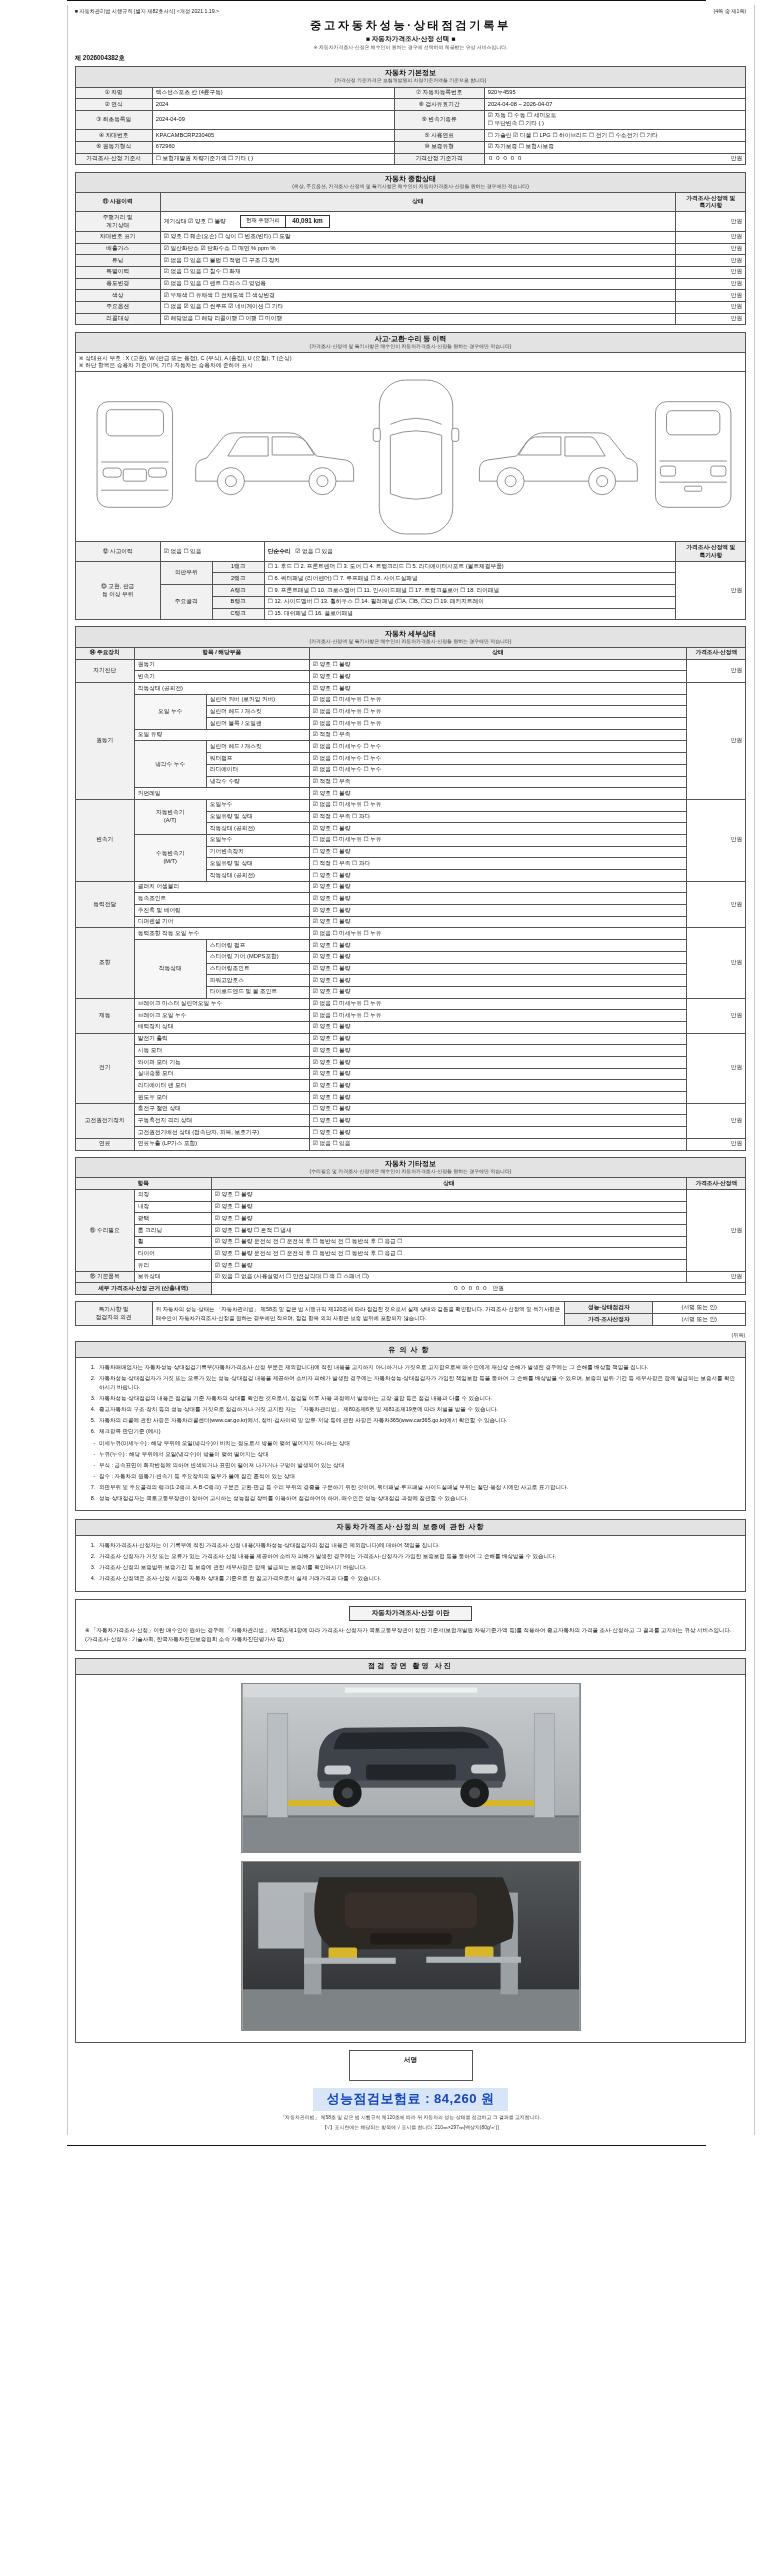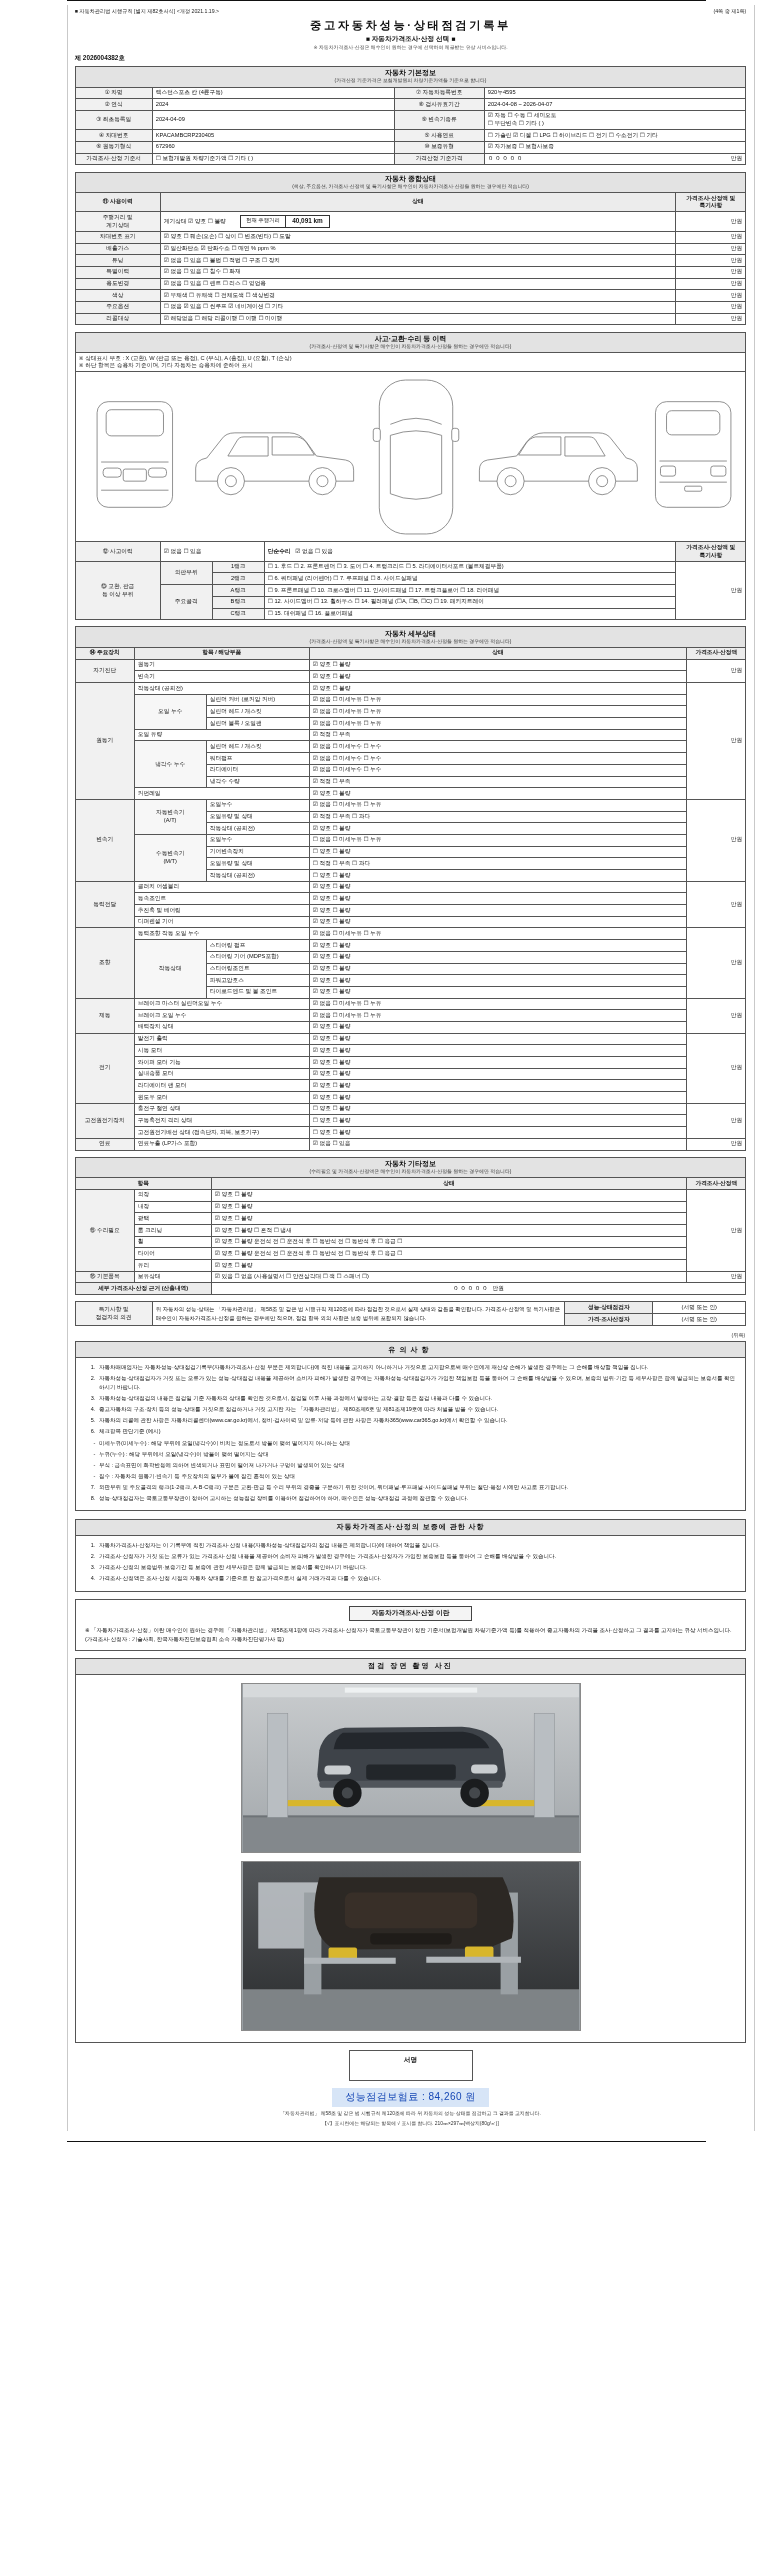--- a/index.html
+++ b/index.html
@@ -36,21 +36,21 @@
   .note-item .n{flex:0 0 10.3px;text-align:right}
   .note-item .t{flex:1}
   .defbox{border:0.7px solid #555;margin-bottom:7.2px;padding:6.2px 9.3px;text-align:center}
   .def-title{display:inline-block;border:0.7px solid #444;font-weight:bold;font-size:6.7px;padding:2.1px 21.6px;margin-bottom:5.2px;background:#f4f4f4}
   .def-body{font-size:5.5px;line-height:1.55;text-align:left}
   .backmark{text-align:right;font-size:5.2px;color:#333;margin:2.1px 1px}
   .photobox{border:0.7px solid #555;margin-bottom:7.2px;padding-bottom:10.3px}
   .photo{display:block;width:340px;margin:8.2px auto 0;border:0.5px solid #8a8a8a;background:#9aa0a4}
   .signwrap{margin-top:7.2px;text-align:center}
   .signbox{width:124px;margin:0 auto 6.2px;border:0.7px solid #555;font-weight:bold;font-size:6.7px;padding:5.2px 4.1px 15.5px;background:#fff}
-  .fee{display:inline-block;background:#d7e5f7;color:#1547b5;font-weight:normal;font-size:10px;padding:2.6px 13.4px;letter-spacing:0.5px}
+  .fee{display:inline-block;background:#d7e5f7;color:#1547b5;font-weight:bold;font-size:13px;padding:2.6px 13.4px;letter-spacing:0.5px}
   .footline{font-size:4.9px;color:#333;text-align:center;margin-top:3.6px}
 </style>
 </head>
 <body>
 
 <div class="sheet">
 <div class="page">
 
   <div class="formref">
     <span>■ 자동차관리법 시행규칙 [별지 제82호서식] &lt;개정 2021.1.19.&gt;</span>

